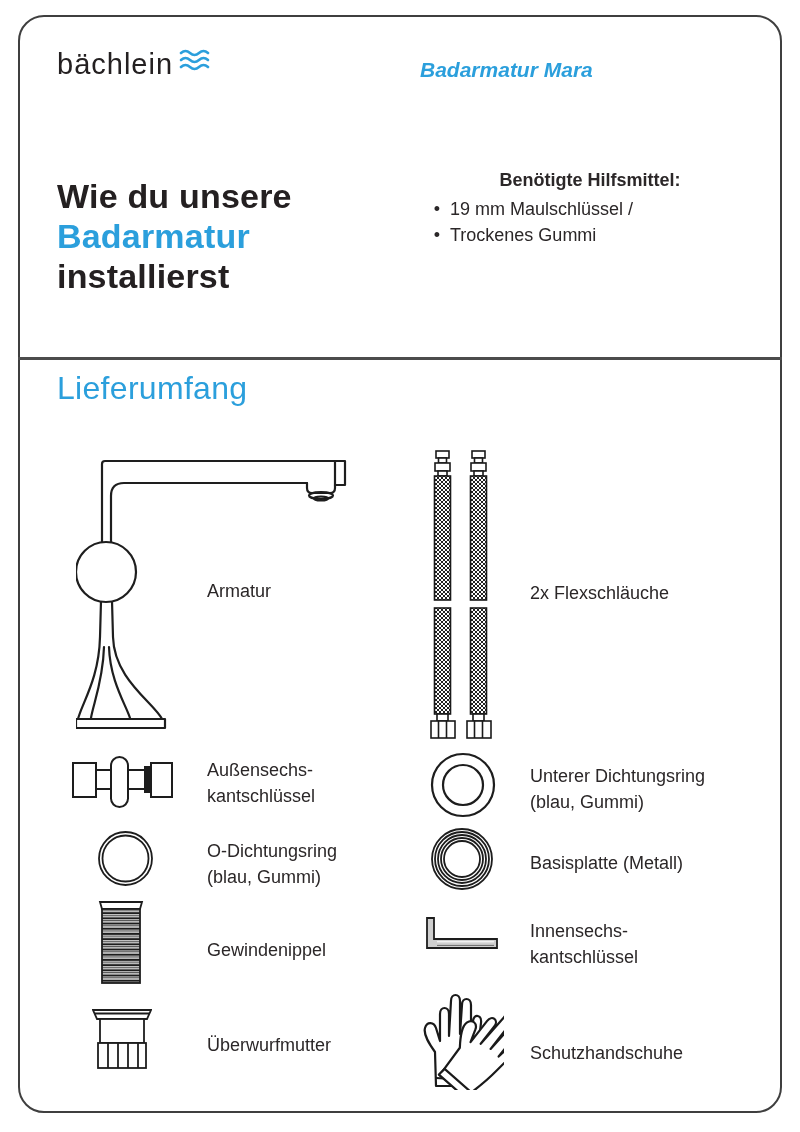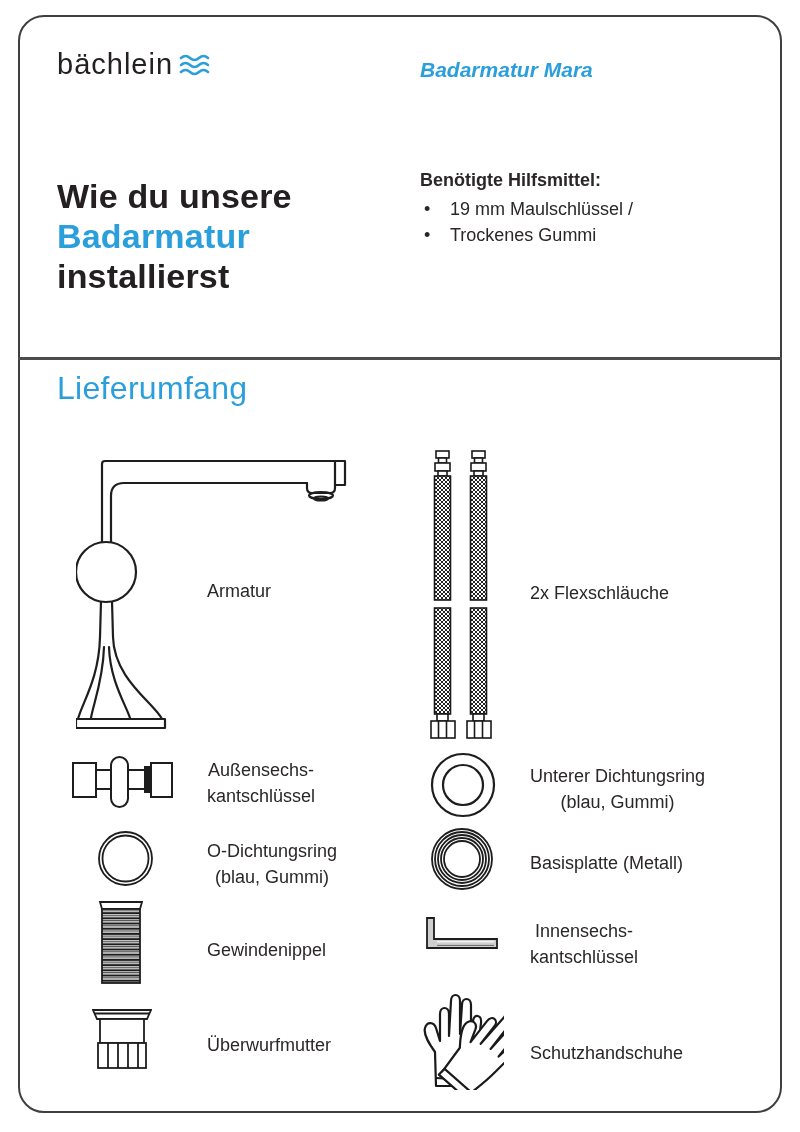--- a/index.html
+++ b/index.html
@@ -1,30 +1,30 @@
 <!DOCTYPE html>
 <html style="--accent: #2B9FDC; --ink: #242021; --divider: #4C4C4C;"><head>
 <meta charset="utf-8">
 <style>
   html,body{margin:0;padding:0;background:#ffffff;}
   body{width:800px;height:1132px;font-family:"Liberation Sans",sans-serif;}
   .page{position:relative;width:800px;height:1132px;background:#fff;color:#2b2728;overflow:hidden;}
   .abs{position:absolute;}
   .frame{left:18px;top:15px;width:764px;height:1098px;border:2px solid #3f3f3f;border-radius:26px;box-sizing:border-box;}
-  .logo{left:57px;top:48px;font-size:29px;color:#242021;letter-spacing:1px;display:flex;align-items:center;gap:5px;}
+  .logo{left:57px;top:48px;font-size:29px;color:#242021;letter-spacing:1px;display:flex;align-items:flex-start;gap:5px;}
   .doc-title{left:420px;top:58px;font-size:21px;font-weight:700;font-style:italic;color:var(--accent,#2B9FDC);}
   .headline{left:57px;top:176px;font-size:34px;font-weight:700;line-height:40px;color:#242021;letter-spacing:.2px;}
   .headline .blue{color:var(--accent,#2B9FDC);}
-  .tools{left:420px;top:167px;width:340px;font-size:18px;line-height:26px;color:#2b2728;}
+  .tools{left:420px;top:167px;width:340px;font-size:18px;line-height:26px;color:#2b2728;text-align:center;}
   .tools-title{font-weight:700;margin-bottom:3px;}
   .bullet-row{display:flex;}
   .bullet{width:26px;padding-left:4px;flex:none;}
   .divider{left:18px;top:357px;width:764px;height:3px;background:#4c4c4c;}
   .section-heading{left:57px;top:370px;font-size:32px;font-weight:400;color:var(--accent,#2B9FDC);letter-spacing:.3px;}
-  .item-label{font-size:18px;line-height:26px;color:#2b2728;text-align:center;}
+  .item-label{font-size:18px;line-height:26px;color:#2b2728;}
   svg{display:block;}
 </style>
 </head>
 <body>
 
 <div class="page">
   <div class="abs frame"></div>
 
   <div class="abs logo">
     <span>bächlein</span>

